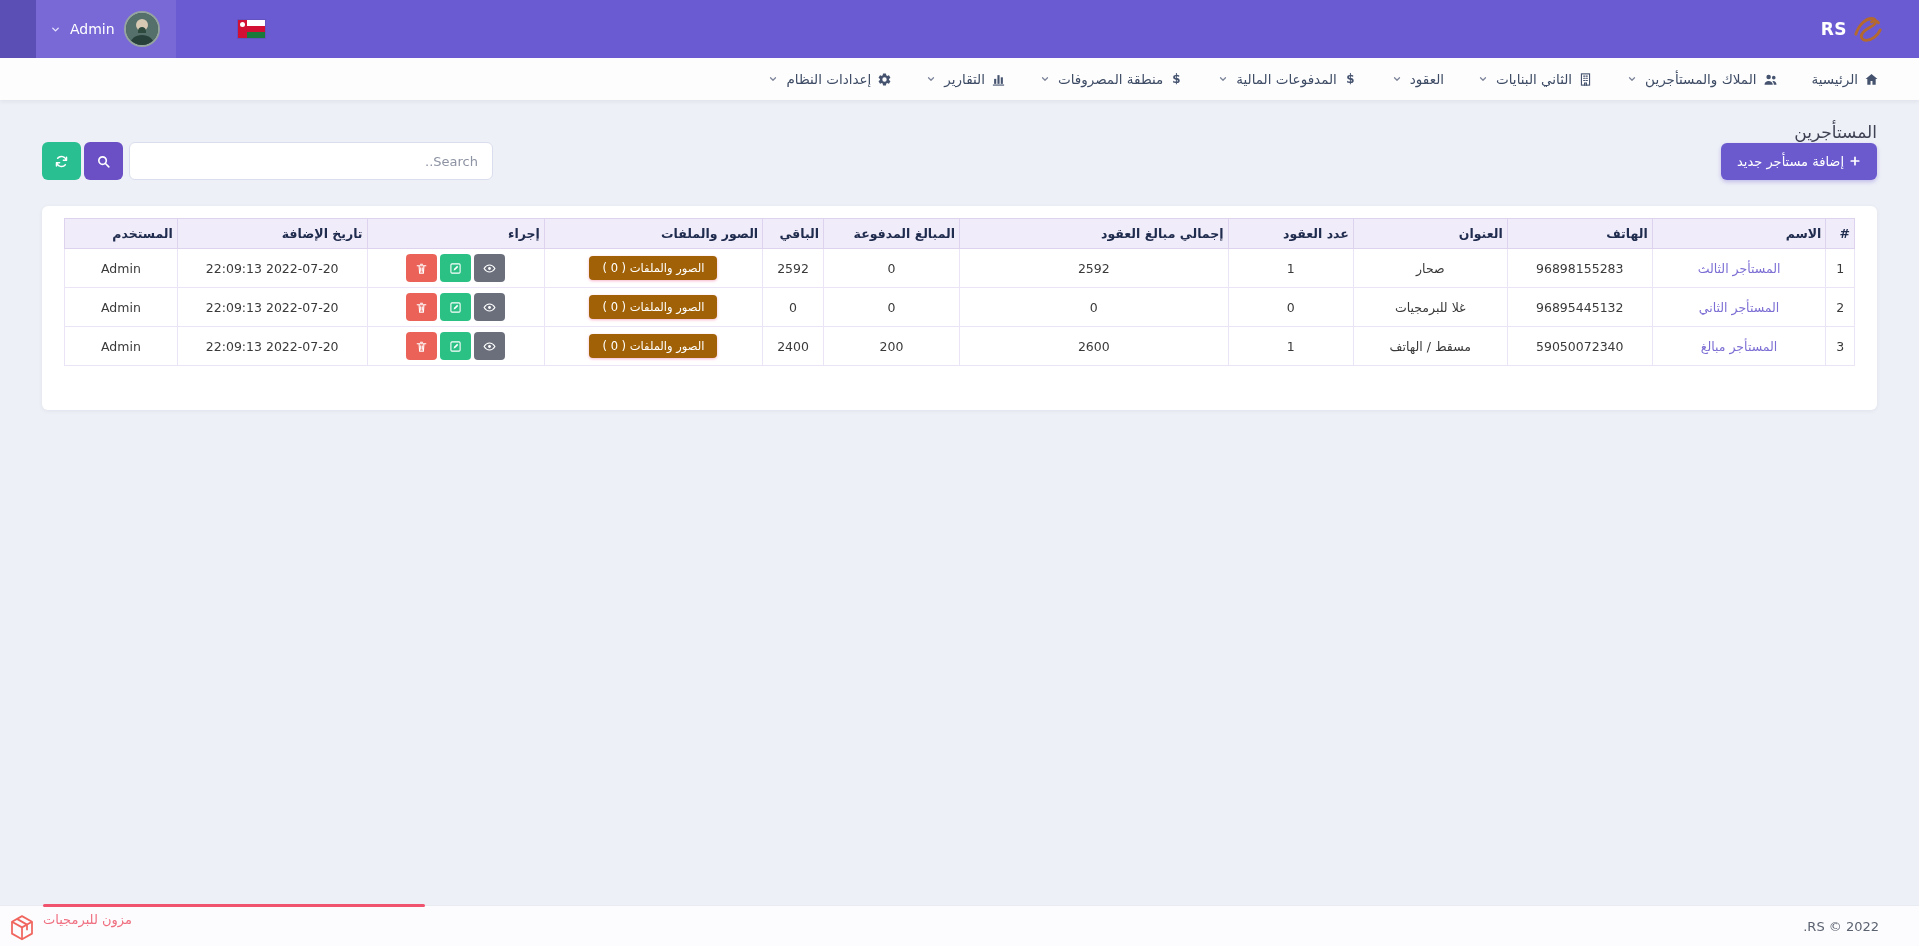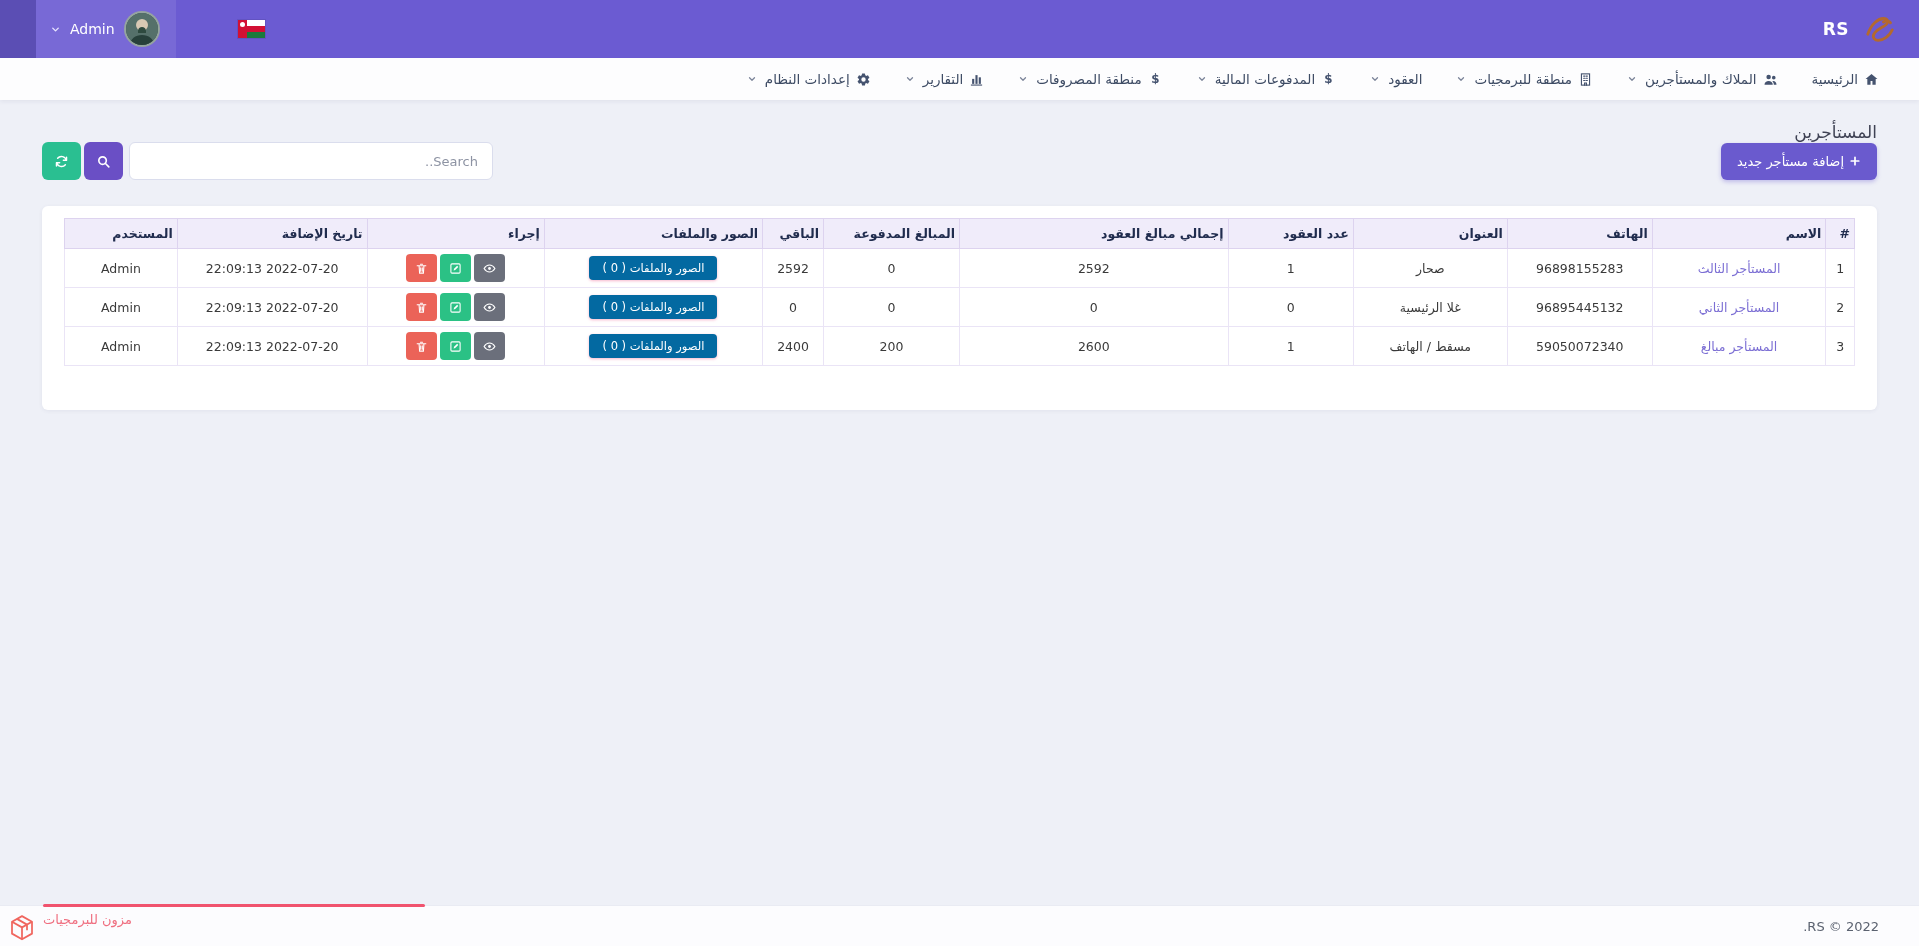--- a/index.html
+++ b/index.html
@@ -26,21 +26,21 @@
   .admin-label { color:#ffffff; font-size:14px; }
   .avatar {
     width:36px; height:36px; border-radius:50%; overflow:hidden;
     border:2px solid rgba(255,255,255,.45); background:#3f5a52; display:block;
   }
   .flag { width:27px; height:18px; margin-left:62px; position:relative; cursor:pointer;
     background:linear-gradient(to bottom,#ffffff 0 34%,#d21034 34% 67%,#1a7a3c 67% 100%);
     box-shadow:0 0 0 1px rgba(0,0,0,.08); }
   .flag::before { content:""; position:absolute; left:0; top:0; width:9px; height:100%; background:#d21034; }
   .flag::after  { content:""; position:absolute; left:2px; top:2px; width:5px; height:5px; background:#fff; border-radius:50%; }
-  .topbar-right { display:flex; align-items:center; gap:10px; padding-right:18px; }
+  .topbar-right { display:flex; align-items:center; padding-right:30px; }
   .brand-text { color:#fff; font-weight:bold; font-size:17px; letter-spacing:.5px; }
   .brand-logo { width:42px; height:42px; color:#b4692e; }
 
   
   .mainnav {
     height:42px; background:#fdfdfe; display:flex; align-items:center;
     direction:rtl; padding:0 40px; gap:34px;
     box-shadow:0 2px 4px rgba(40,40,90,.06); position:relative; z-index:2;
   }
   .nav-item { display:flex; align-items:center; gap:6px; cursor:pointer; white-space:nowrap; }
@@ -82,21 +82,21 @@
   .data-table th {
     background:#f0ecfa; border:1px solid #ddd3ef; color:#202c4e;
     font-size:12.5px; font-weight:bold; padding:6px 4px; height:30px;text-align:right;
   }
   .data-table td {
     border:1px solid #eae4f6; font-size:12.5px; color:#3a3a3a;
     text-align:center; height:39px; padding:2px 4px; background:#fff;
   }
   .name-link { color:#7c6fd4; cursor:pointer; text-decoration:none; }
   .btn-files {
-    background:#0369a1; color:#fff; border:none; border-radius:4px;
+    background:#a16207; color:#fff; border:none; border-radius:4px;
     font-size:11.5px; font-family:inherit; padding:5px 13px; cursor:pointer;
     box-shadow:0 1px 3px rgba(238,75,131,.4);
   }
   .actions { display:inline-flex; gap:3px; direction:rtl; }
   .act {
     width:31px; height:28px; border:none; border-radius:4px; cursor:pointer;
     display:inline-flex; align-items:center; justify-content:center; color:#fff;
   }
   .act .ic { width:13px; height:13px; }
   .act.gray  { background:#6b6f7b; }
@@ -182,21 +182,21 @@
           </svg>
         </span>
       </div>
       <div class="nav-item">
         <span class="ic nav-ic">
           <svg viewBox="0 0 24 24" fill="none" stroke="currentColor" stroke-width="1.8">
             <rect x="5.5" y="3" width="13" height="18"></rect>
             <path d="M9 6.5h2M13 6.5h2M9 10h2M13 10h2M9 13.5h2M13 13.5h2M10.5 21v-3.5h3V21" stroke-linecap="round"></path>
           </svg>
         </span>
-        <span class="nav-label">منطقة للبرمجيات</span>
+        <span class="nav-label">الثاني البنايات</span>
         <span class="ic caret">
           <svg viewBox="0 0 24 24" fill="none" stroke="currentColor" stroke-width="3" stroke-linecap="round" stroke-linejoin="round">
             <polyline points="6 9 12 15 18 9"></polyline>
           </svg>
         </span>
       </div>
       <div class="nav-item">
         <span class="nav-label">العقود</span>
         <span class="ic caret">
           <svg viewBox="0 0 24 24" fill="none" stroke="currentColor" stroke-width="3" stroke-linecap="round" stroke-linejoin="round">
@@ -366,21 +366,21 @@
       </div>
     </td>
     <td><span class="date-text" dir="ltr">22:09:13 2022-07-20</span></td>
     <td>Admin</td>
   </tr>
 
   <tr>
     <td>2</td>
     <td><a class="name-link">المستأجر الثاني</a></td>
     <td>96895445132</td>
-    <td>غلا الرئيسية</td>
+    <td>غلا للبرمجيات</td>
     <td>0</td>
     <td>0</td>
     <td>0</td>
     <td>0</td>
     <td><button class="btn-files">الصور والملفات ( 0 )</button></td>
     <td>
       <div class="actions">
         <button class="act gray">
                     <span class="ic">
                       <svg viewBox="0 0 24 24" fill="none" stroke="currentColor" stroke-width="2">

